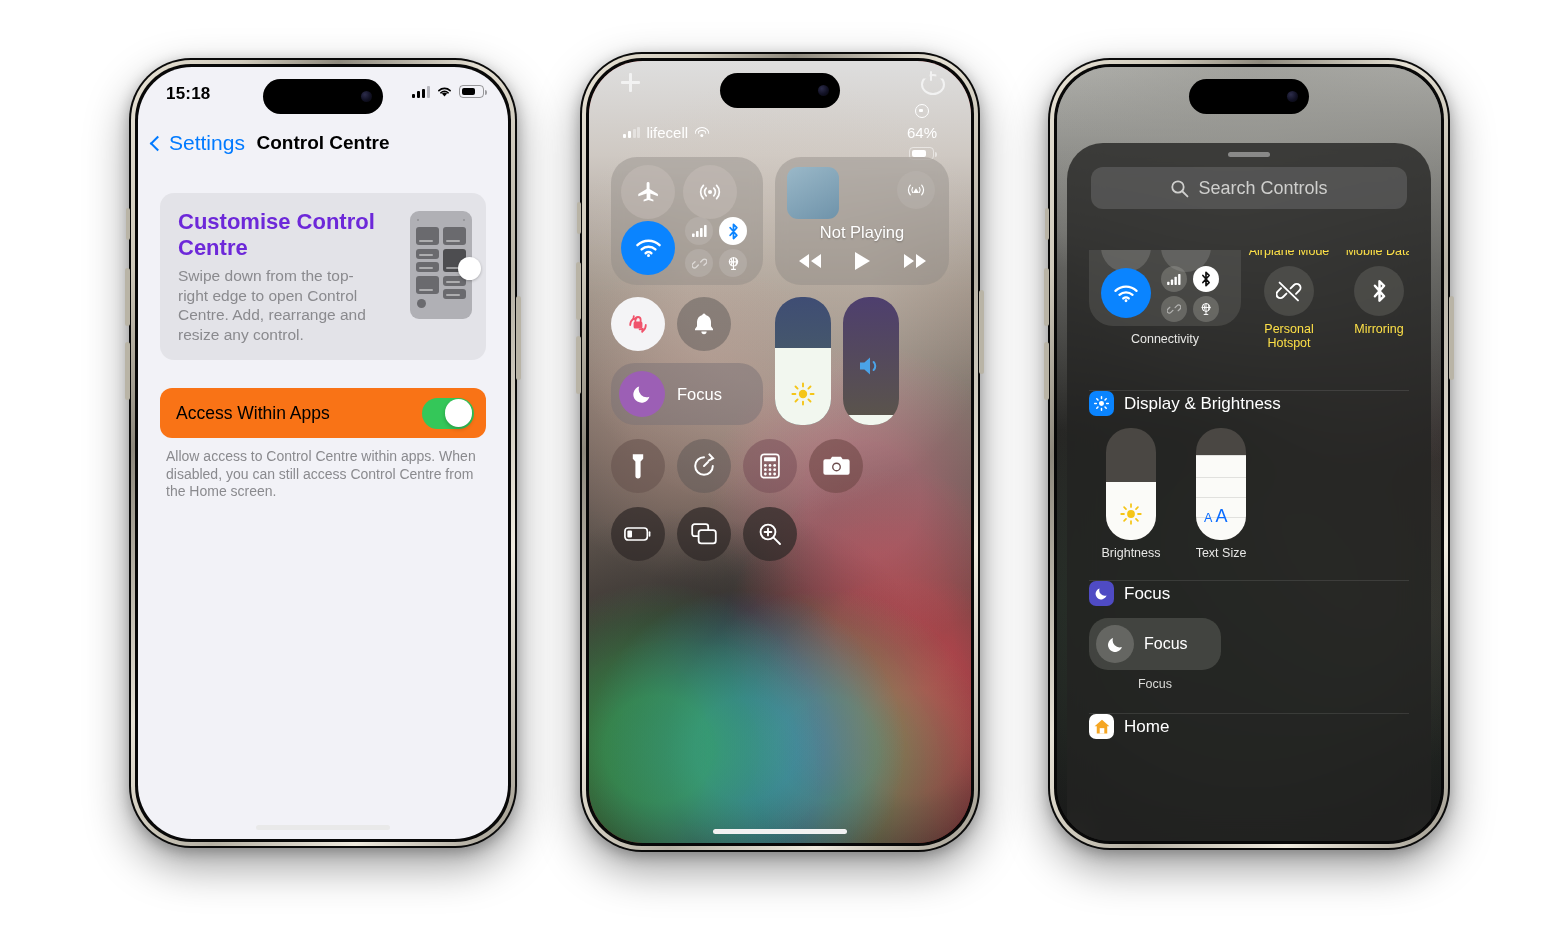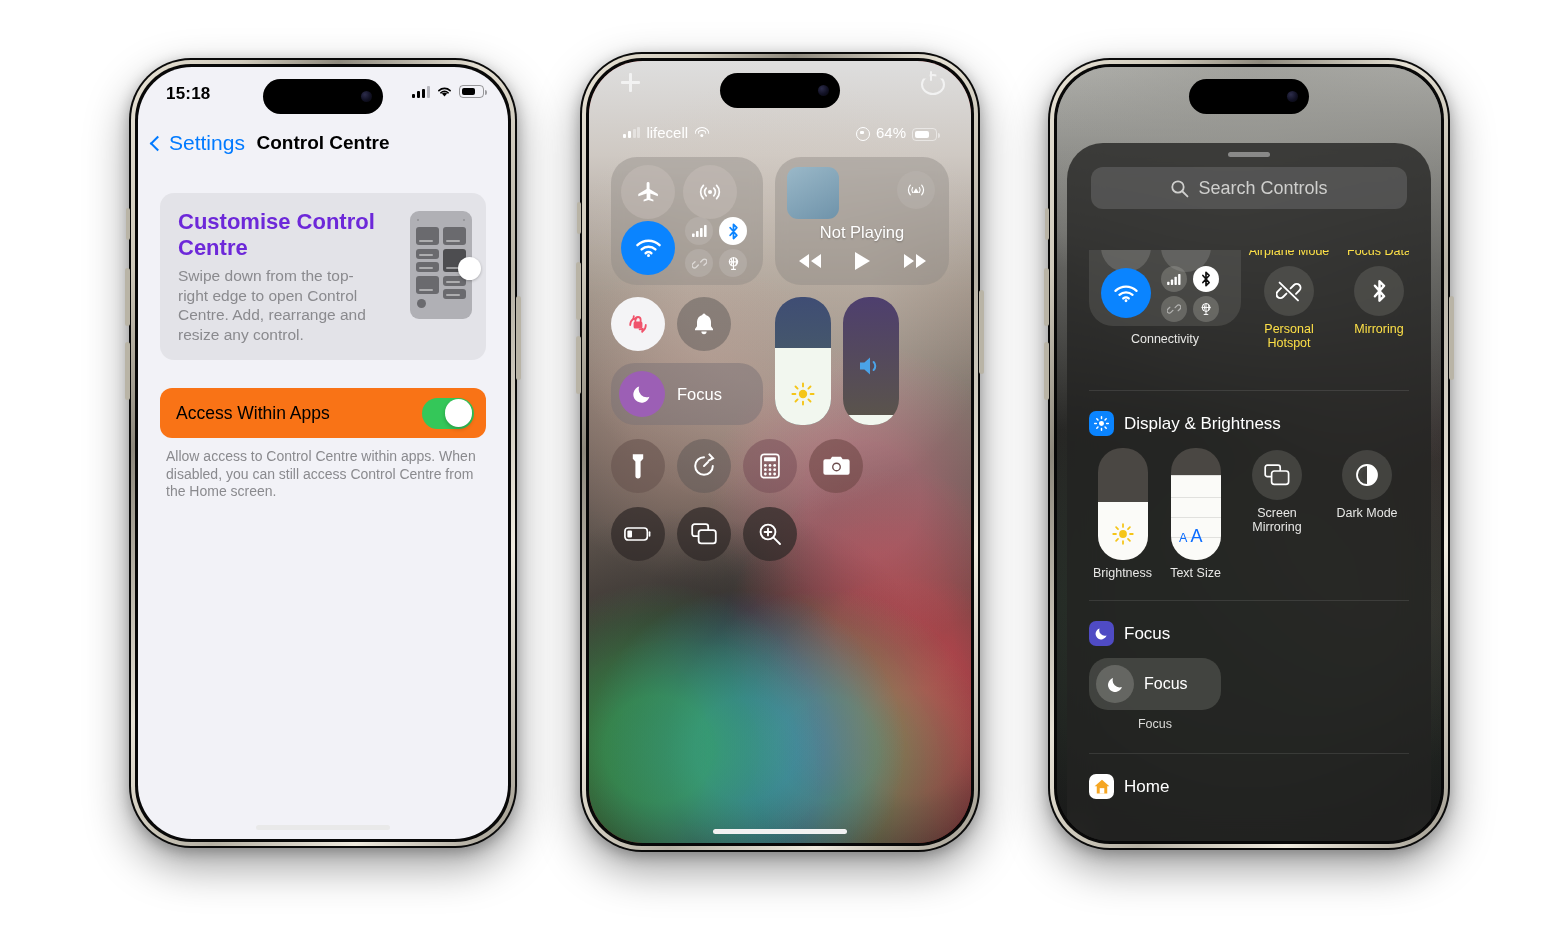--- a/index.html
+++ b/index.html
@@ -146,21 +146,21 @@
   .bars-w i { width:3px; border-radius:1px; display:block; background:#fff; }
   .bars-w i:nth-child(1){height:4px;} .bars-w i:nth-child(2){height:6.5px;}
   .bars-w i:nth-child(3){height:9px; background:rgba(255,255,255,.42);}
   .bars-w i:nth-child(4){height:11px; background:rgba(255,255,255,.42);}
   .wifi-g { width:15px; height:11px; position:relative; }
   .wifi-g span { position:absolute; left:50%; transform:translateX(-50%); border:1.8px solid #fff;
     border-bottom:none; border-radius:50% 50% 0 0 / 100% 100% 0 0; }
   .wifi-g span:nth-child(1){ top:0; width:15px; height:7px; }
   .wifi-g span:nth-child(2){ top:3.4px; width:9px; height:4.4px; }
   .wifi-g span:nth-child(3){ top:7.4px; width:3.4px; height:3.4px; background:#fff; border:none; border-radius:50%; }
-  .cc-batt-wrap { display:flex; align-items:flex-end; gap:6px; font-size:15px; font-weight:500; }
+  .cc-batt-wrap { display:flex; align-items:center; gap:6px; font-size:15px; font-weight:500;flex-direction:column; }
   .rot-lock { width:14px; height:14px; border:1.7px solid #fff; border-radius:50%; position:relative; }
   .rot-lock::after { content:""; position:absolute; left:3.4px; top:3.4px; width:3.4px; height:3.4px;
                      background:#fff; border-radius:1px; }
   .batt-w { width:25px; height:12.5px; border:1.6px solid rgba(255,255,255,.5); border-radius:4px; position:relative; }
   .batt-w b { position:absolute; left:1.6px; top:1.6px; bottom:1.6px; width:62%; background:#fff; border-radius:2px; display:block; }
   .batt-w::after { content:""; position:absolute; right:-3.6px; top:3.7px; width:2px; height:5px;
                    background:rgba(255,255,255,.5); border-radius:0 2px 2px 0; }
 
   .cc-grid { position:absolute; top:96px; left:22px; right:22px; z-index:5; }
   .cc-r1 { display:flex; gap:12px; }
@@ -232,21 +232,21 @@
     background: rgba(34,34,33,.78); backdrop-filter: blur(16px);
     border-radius:36px; z-index:5; overflow:hidden; }
   .grabber { width:42px; height:5px; border-radius:3px; background:rgba(255,255,255,.4);
              margin:9px auto 0 auto; }
   .search-bar { margin:10px 24px 0 24px; height:42px; border-radius:12px; background:rgba(120,120,118,.42);
                 display:flex; align-items:center; justify-content:center; gap:9px; cursor:pointer; }
   .search-ph { color:#cfcfcd; font-size:18px; }
   .g3-scroll { position:absolute; left:0; right:0; top:103px; bottom:0; padding:0 22px; overflow:hidden; }
   .div-line { height:1px; background:rgba(255,255,255,.1); margin:14px 0 0 0; }
 
-  .grp-head { display:flex; align-items:center; gap:10px; margin-top:20px; }
+  .grp-head { display:flex; align-items:center; gap:10px; margin-top:0; }
   .grp-ico { width:25px; height:25px; border-radius:7px; display:flex; align-items:center; justify-content:center; }
   .grp-name { color:#fff; font-size:17px; font-weight:500; }
 
   .g-row { display:flex; gap:6px; margin-top:12px; }
   .g-item { display:flex; flex-direction:column; align-items:center; width:84px; }
   .g-lbl { color:#e8e8e6; font-size:12.5px; text-align:center; line-height:14px; margin-top:6px; }
   .g-circ { width:50px; height:50px; border-radius:50%; background:rgba(110,110,106,.4);
             display:flex; align-items:center; justify-content:center; cursor:pointer; }
   .g-quad { display:flex; flex-direction:column; gap:2px; }
   .g-quad-row { display:flex; gap:6px; }
@@ -657,21 +657,21 @@
                 </div>
                 <div class="conn-lbl">Connectivity</div>
               </div>
 
               <div class="top-quad">
                 <div class="tq-row">
                   <div class="tq-item">
                     <div class="tq-lbl">Airplane Mode</div>
                   </div>
                   <div class="tq-item">
-                    <div class="tq-lbl">Focus Data</div>
+                    <div class="tq-lbl">Mobile Data</div>
                   </div>
                 </div>
                 <div class="tq-row">
                   <div class="tq-item">
                     <div class="tq-circ">
                       <svg width="26" height="24" viewBox="0 0 26 24" fill="none" stroke="#fff" stroke-width="1.9" stroke-linecap="round">
                         <path d="M10.4 14.6 7 18a3.8 3.8 0 0 1-5.4-5.4l3.4-3.4"></path>
                         <path d="M14.6 9.4 18 6a3.8 3.8 0 0 1 5.4 5.4L20 14.8"></path>
                         <path d="M3.6 3.6 22 21.4"></path>
                       </svg>
@@ -730,41 +730,20 @@
                     <text x="14" y="18" font-family="Liberation Sans, sans-serif" font-size="20" font-weight="500">A</text>
                   </svg>
                 </div>
               </div>
               <div class="g-lbl">Text Size</div>
             </div>
 
             <div class="g-quad">
               <div class="g-quad-row">
               </div>
-              <div class="g-quad-row">
-                <div class="g-item">
-                  <div class="g-circ">
-                    <svg width="26" height="22" viewBox="0 0 26 22" fill="none" stroke="#fff" stroke-width="1.7">
-                        <rect x="1.2" y="1.2" width="15" height="11.4" rx="2.2"></rect>
-                        <rect x="7.6" y="7" width="17" height="13.4" rx="2.6" fill="#4b4a47"></rect>
-                      </svg>
-                  </div>
-                  <div class="g-lbl">Screen Mirroring</div>
-                </div>
-                <div class="g-item">
-                  <div class="g-circ">
-                    <svg width="26" height="26" viewBox="0 0 26 26" fill="none" stroke="#fff" stroke-width="1.8">
-                      <circle cx="13" cy="13" r="10"></circle>
-                      <path d="M13 3a10 10 0 0 1 0 20z" fill="#fff" stroke="none"></path>
-                      <path d="M13 7.6a5.4 5.4 0 0 0 0 10.8z" fill="#3f3e3b" stroke="none"></path>
-                    </svg>
-                  </div>
-                  <div class="g-lbl">Dark Mode</div>
-                </div>
-              </div>
             </div>
           </div>
 
           <div class="div-line" style="margin-top:20px;"></div>
 
           <div class="grp-head">
             <div class="grp-ico" style="background:#4f4bc4;">
               <svg width="15" height="15" viewBox="0 0 22 22" fill="#fff">
                   <path d="M18.4 13.8A8 8 0 0 1 8.2 3.6 8.2 8.2 0 1 0 18.4 13.8z"></path>
                 </svg>

